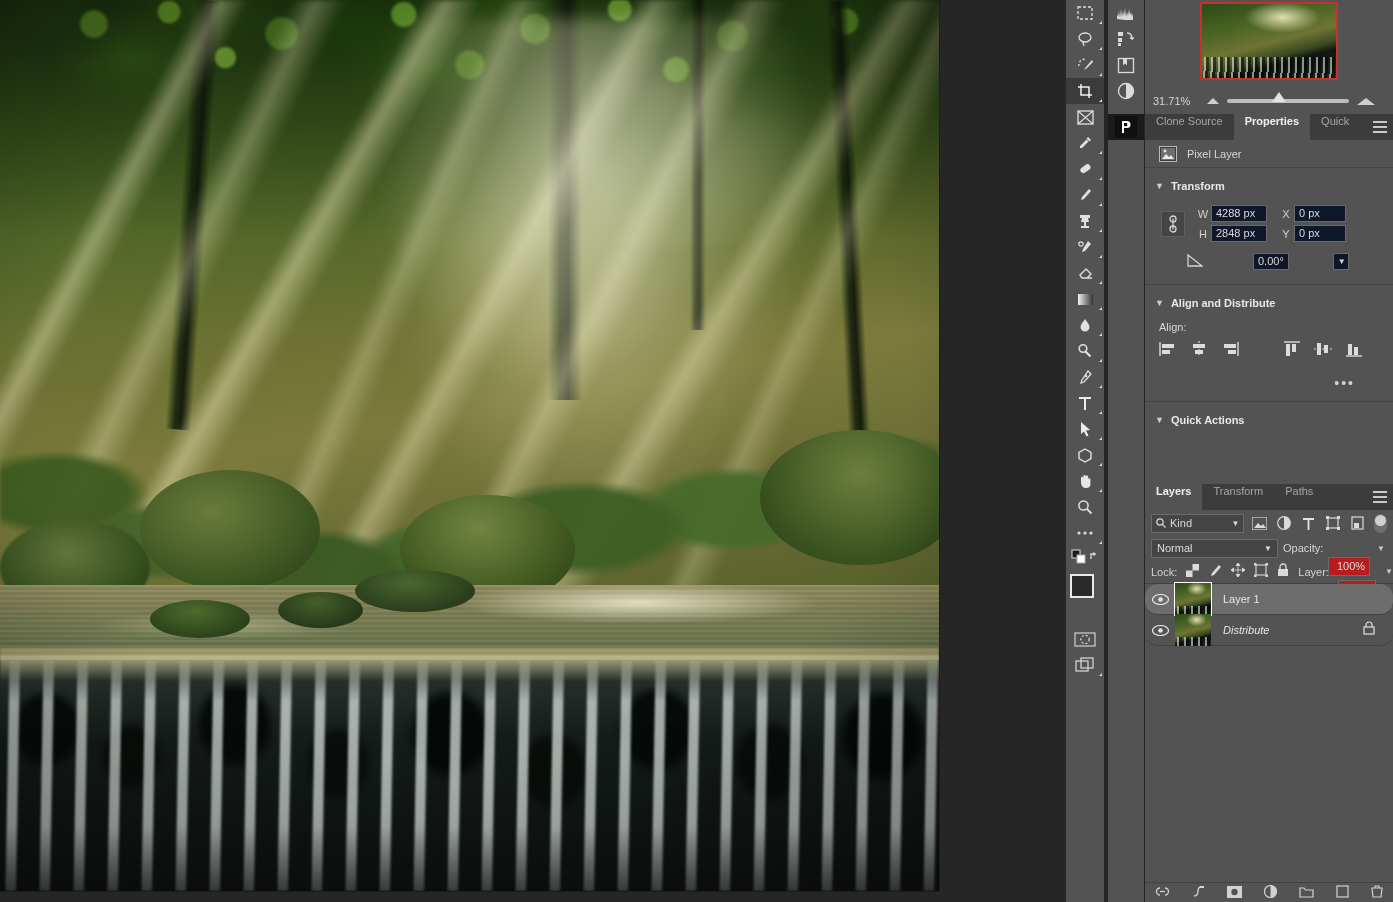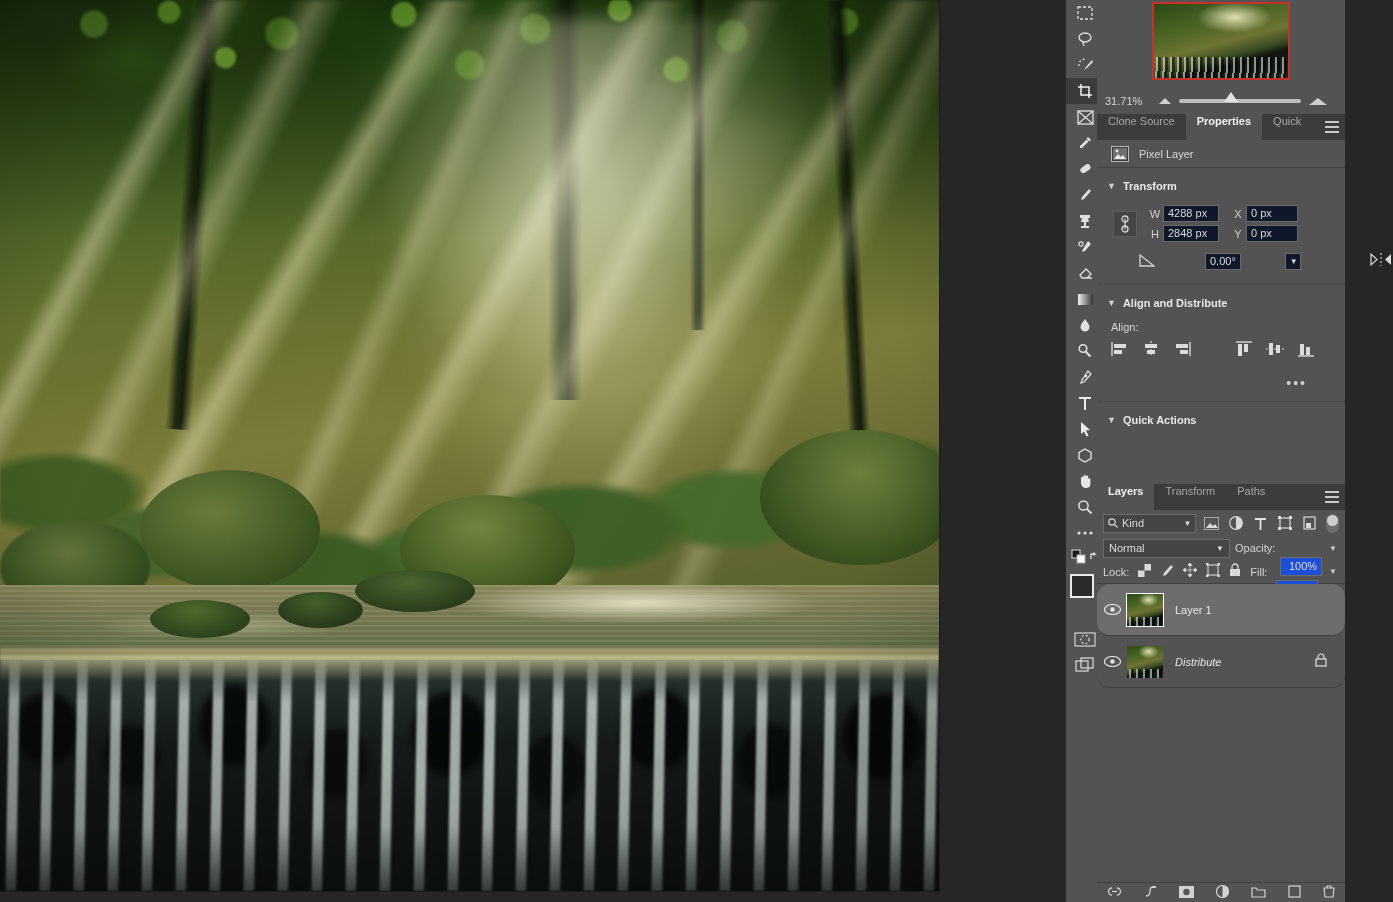--- a/index.html
+++ b/index.html
@@ -133,21 +133,21 @@
   .swatches { position:relative; width:38px; height:46px; margin-top:4px; }
   .sw-fg { position:absolute; left:4px; top:2px; width:24px; height:24px; background:#2a2a2a; border:2px solid #e9e9e9; }
   .sw-bg { position:absolute; left:14px; top:16px; width:24px; height:24px; background:#fff; border:1px solid #9a9a9a; z-index:-1; }
 
   
   .rail { position:absolute; left:1108px; top:0; width:36px; height:902px; background:#535353; }
   .rail-btn { width:36px; height:26px; display:flex; align-items:center; justify-content:center; }
   .rail-btn.dark { background:#1b1b1b; }
 
   
-  .panels { position:absolute; left:1097px; top:0; width:248px; height:902px; background:#535353; }
+  .panels { position:absolute; left:1145px; top:0; width:248px; height:902px; background:#535353; }
   .navigator { position:absolute; left:0; top:0; width:248px; height:88px; background:#535353; }
   .nav-thumb { position:absolute; left:55px; top:2px; width:138px; height:78px;
     border:2px solid #c8302a; overflow:hidden; background:#2e3a1e; }
   .nav-scroll { position:absolute; left:0; top:88px; width:248px; height:26px; background:#535353;
     display:flex; align-items:center; }
   .zoomval { color:#d4d4d4; font-size:11px; padding-left:8px; width:62px; }
   .tri { width:0;height:0;border-left:9px solid transparent;border-right:9px solid transparent;border-bottom:7px solid #cfcfcf; }
   .tri.sm { border-left-width:6px;border-right-width:6px;border-bottom-width:6px; }
   .slider { flex:1; height:4px; background:#bdbdbd; border-radius:2px; margin:0 8px; position:relative; }
   .slider .knob { position:absolute; left:37%; top:-7px; width:0;height:0;
@@ -186,25 +186,25 @@
     height:19px; width:96px; padding:0 4px; color:#d9d9d9; font-size:11px; gap:4px; }
   .kind-select .cv { margin-left:auto; font-size:8px; }
   .fico { width:19px; height:19px; display:flex; align-items:center; justify-content:center; }
   .toggle-pill { width:13px; height:19px; border-radius:7px; background:#6e6e6e; position:relative; margin-left:2px;}
   .toggle-pill::after { content:""; position:absolute; left:1px; top:1px; width:11px; height:11px; border-radius:50%; background:#cfcfcf;}
   .bmrow { display:flex; align-items:center; height:24px; padding:0 6px; gap:5px; }
   .bm-select { display:flex; align-items:center; background:#454545; border:1px solid #6a6a6a;
     height:19px; width:128px; padding:0 5px; color:#dcdcdc; font-size:11px; }
   .bm-select .cv { margin-left:auto; font-size:8px; }
   .opa-lbl { color:#d4d4d4; font-size:11px; }
-  .num-box { display:flex; align-items:center; background:#1d4ed8; border:1px solid #6a6a6a;
+  .num-box { display:flex; align-items:center; background:#b91c1c; border:1px solid #6a6a6a;
     height:19px; width:42px; padding:0 4px; color:#dcdcdc; font-size:11px; justify-content:flex-end;margin-top:36px;}
   .cvbtn { color:#c9c9c9; font-size:8px; width:12px; text-align:center; }
   .lockrow { display:flex; align-items:center; height:24px; padding:0 6px; gap:9px; border-bottom:1px solid #414141;}
-  .layer { display:flex; align-items:center; height:52px; border-bottom:1px solid #414141; position:relative;border-radius:13px; }
+  .layer { display:flex; align-items:center; height:31px; border-bottom:1px solid #414141; position:relative;border-radius:13px; }
   .layer.sel { background:#6d6d6d; }
   .eye { width:30px; display:flex; align-items:center; justify-content:center; }
   .lthumb { width:36px; height:32px; overflow:hidden; position:relative; background:#2e3a1e; }
   .lthumb.selected { outline:2px solid #fff; outline-offset:-1px; }
   .lname { color:#e6e6e6; font-size:11px; margin-left:12px; }
   .lname.it { font-style:italic; }
   .lock-ico { position:absolute; right:18px; }
   .lbottom { position:absolute; left:0; bottom:0; width:248px; height:20px; background:#535353;
     border-top:1px solid #414141; display:flex; align-items:center; justify-content:center; gap:22px; }
 
@@ -696,21 +696,21 @@
               <rect x="0" y="0" width="2.5" height="2.5" fill="#dadada"></rect>
               <rect x="11.5" y="0" width="2.5" height="2.5" fill="#dadada"></rect>
               <rect x="0" y="11.5" width="2.5" height="2.5" fill="#dadada"></rect>
               <rect x="11.5" y="11.5" width="2.5" height="2.5" fill="#dadada"></rect>
             </svg></span>
         <span>
           <svg width="12" height="14">
               <path d="M3 6V4a3 3 0 0 1 6 0v2" fill="none" stroke="#dadada" stroke-width="1.3"></path>
               <rect x="1" y="6" width="10" height="7" fill="#dadada"></rect>
             </svg></span>
-        <span class="opa-lbl" style="margin-left:auto;">Fill:</span>
+        <span class="opa-lbl" style="margin-left:auto;">Layer:</span>
         <span class="num-box">100%</span>
         <span class="cvbtn">▼</span>
       </div>
 
       <div class="layer sel">
         <span class="eye">
           <svg width="17" height="11">
               <ellipse cx="8.5" cy="5.5" rx="8" ry="5" fill="none" stroke="#e2e2e2" stroke-width="1.2"></ellipse>
               <circle cx="8.5" cy="5.5" r="2.3" fill="#e2e2e2"></circle>
             </svg>

